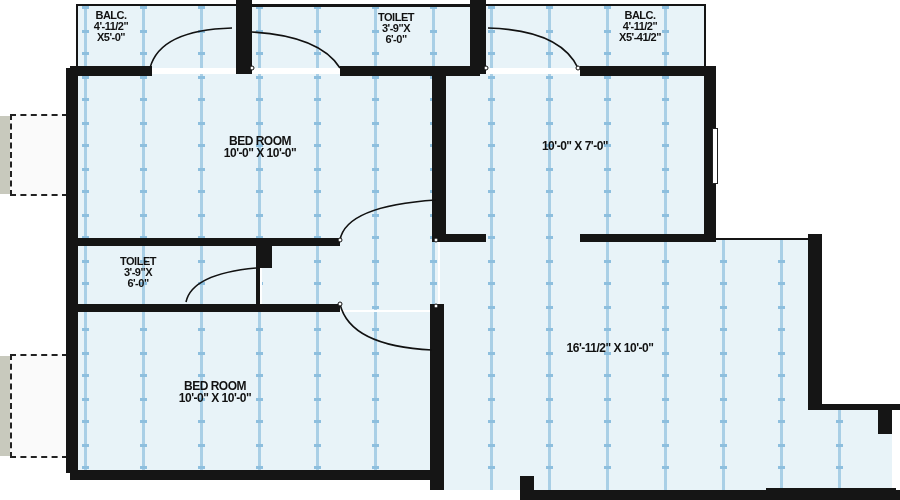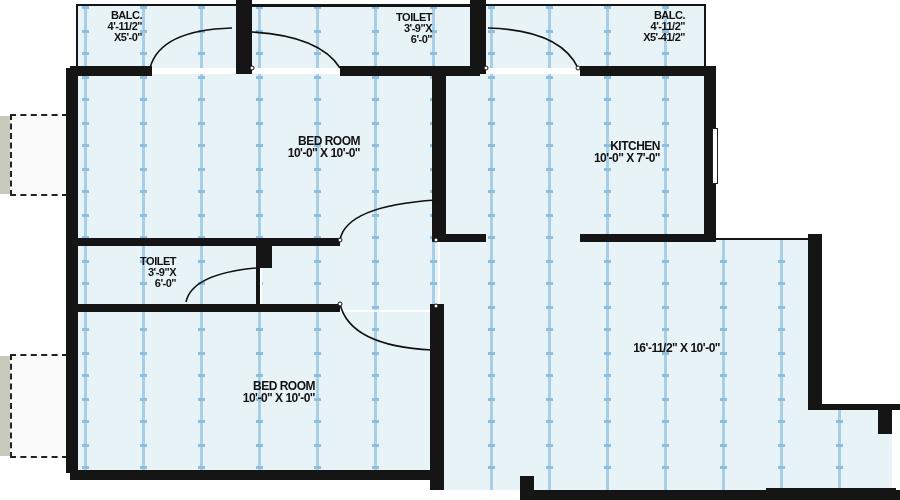--- a/index.html
+++ b/index.html
@@ -2,21 +2,21 @@
 <html><head>
 <meta charset="utf-8">
 <style>
   html, body { margin:0; padding:0; background:#ffffff; }
   body { width:900px; height:500px; position:relative; overflow:hidden; font-family:"Liberation Sans", sans-serif; }
   #plan { position:absolute; left:0; top:0; width:900px; height:500px; }
   .room { position:absolute; background:#e8f3f8; }
   .wall { position:absolute; background:#151515; }
   .thin { position:absolute; background:#151515; }
   .label { position:absolute; text-align:center; font-weight:bold; color:#111; line-height:1.0; letter-spacing:-0.5px; font-family:"Liberation Sans", sans-serif; }
-  .label span { display:block;text-align:right; }
+  .label span { display:block; }
   .outside-win { position:absolute; border:2px dashed #222; background:#fafafa; }
   .outside-win .shade { position:absolute; left:-12px; top:0; width:10px; height:100%; background:#c8c9bd; }
   svg.overlay { position:absolute; left:0; top:0; }
 </style>
 </head>
 <body>
 
 <div id="plan">
 
   <div class="room" style="left:78px;top:6px;width:162px;height:62px;"></div>
@@ -124,21 +124,20 @@
   <div class="label" style="left:595px;top:10px;width:90px;font-size:11px;">
     <span>BALC.</span>
     <span>4'-11/2"</span>
     <span>X5'-41/2"</span>
   </div>
   <div class="label" style="left:160px;top:135px;width:200px;font-size:12px;">
     <span>BED ROOM</span>
     <span>10'-0" X 10'-0"</span>
   </div>
   <div class="label" style="left:490px;top:140px;width:170px;font-size:12px;">
-    <span>KITCHEN</span>
     <span>10'-0" X 7'-0"</span>
   </div>
   <div class="label" style="left:100px;top:256px;width:76px;font-size:11px;">
     <span>TOILET</span>
     <span>3'-9"X</span>
     <span>6'-0"</span>
   </div>
   <div class="label" style="left:500px;top:342px;width:220px;font-size:12px;">
     <span>16'-11/2" X 10'-0"</span>
   </div>

